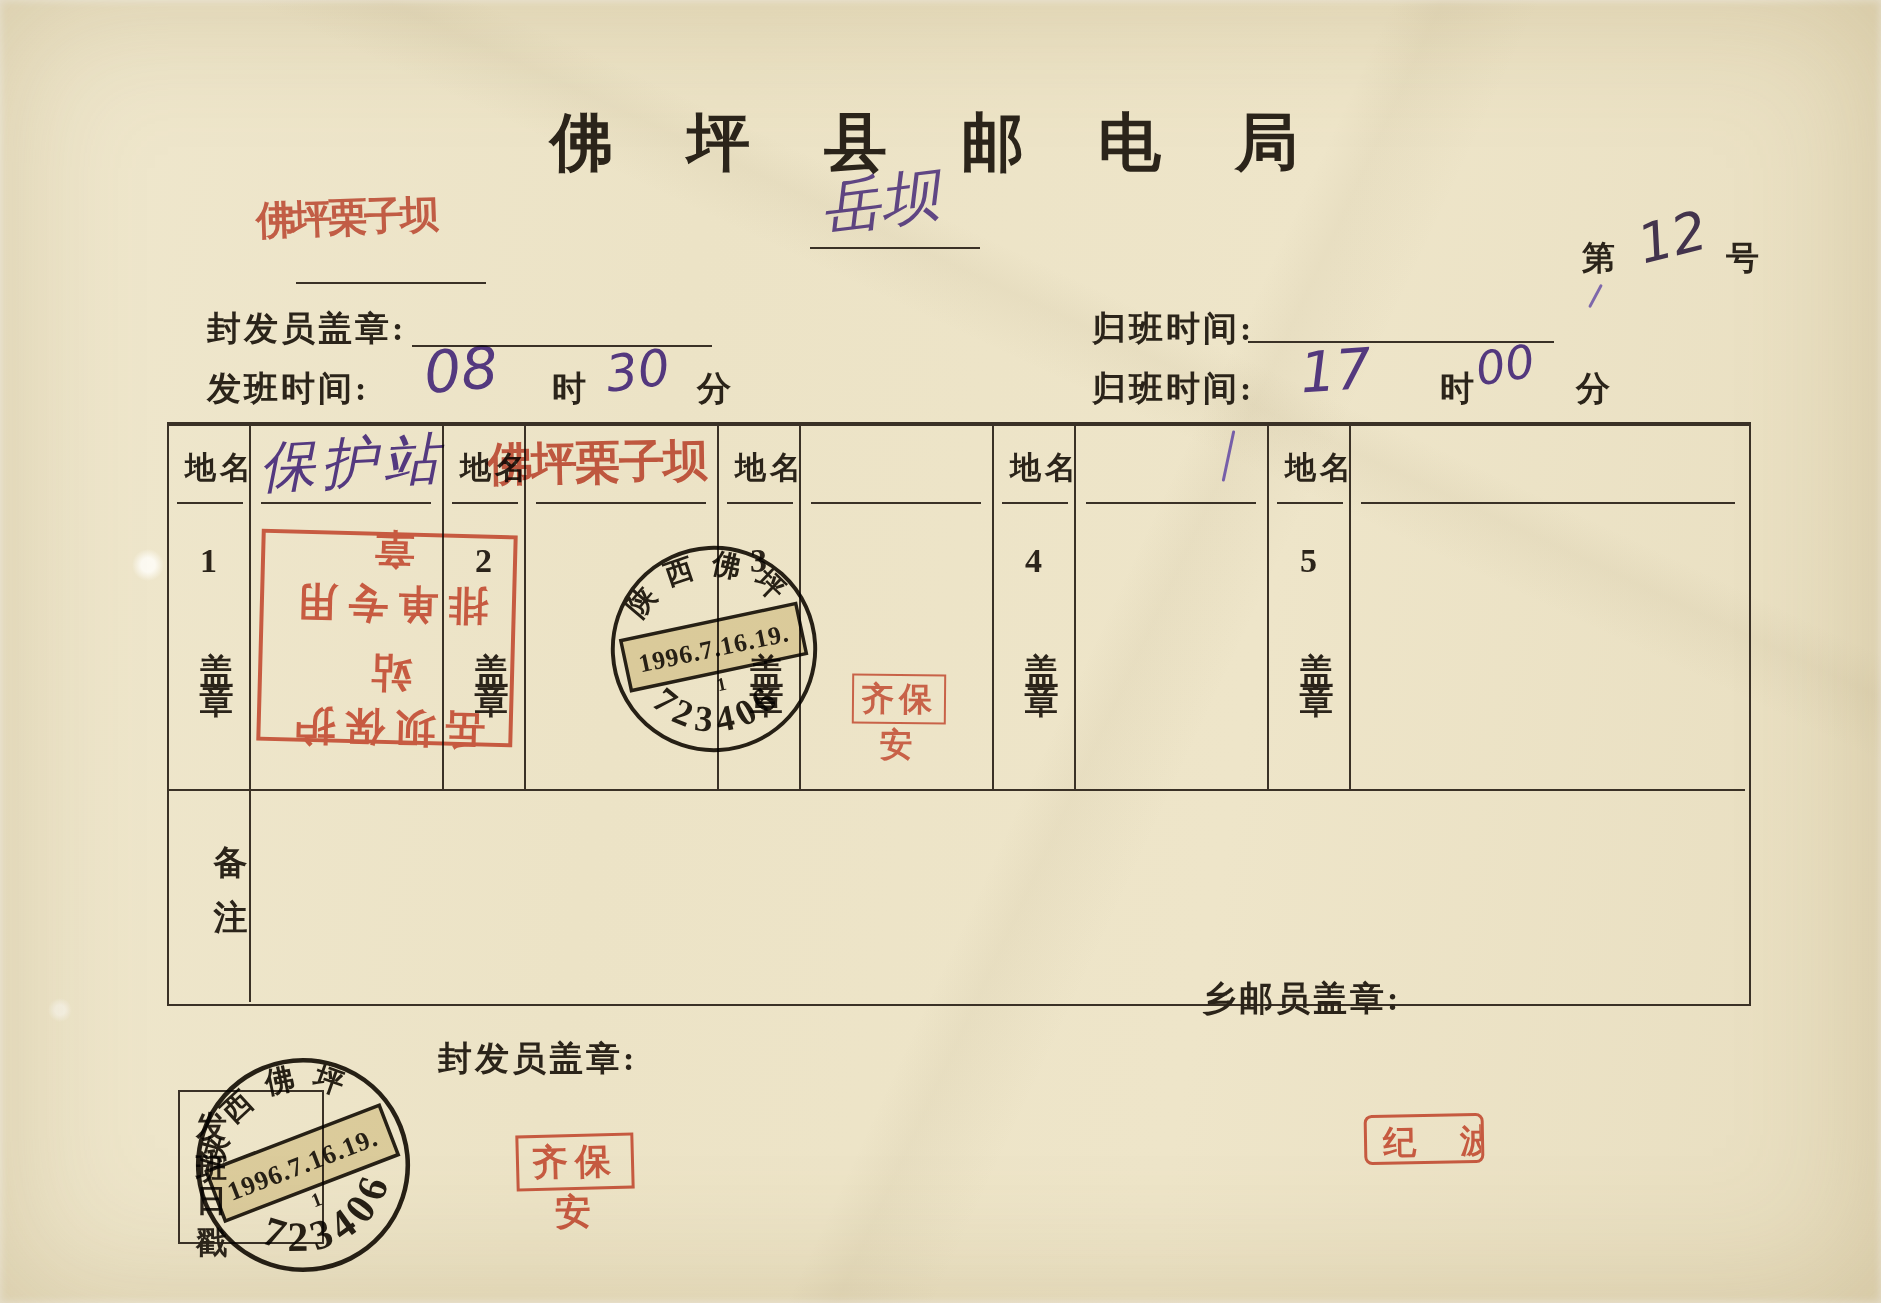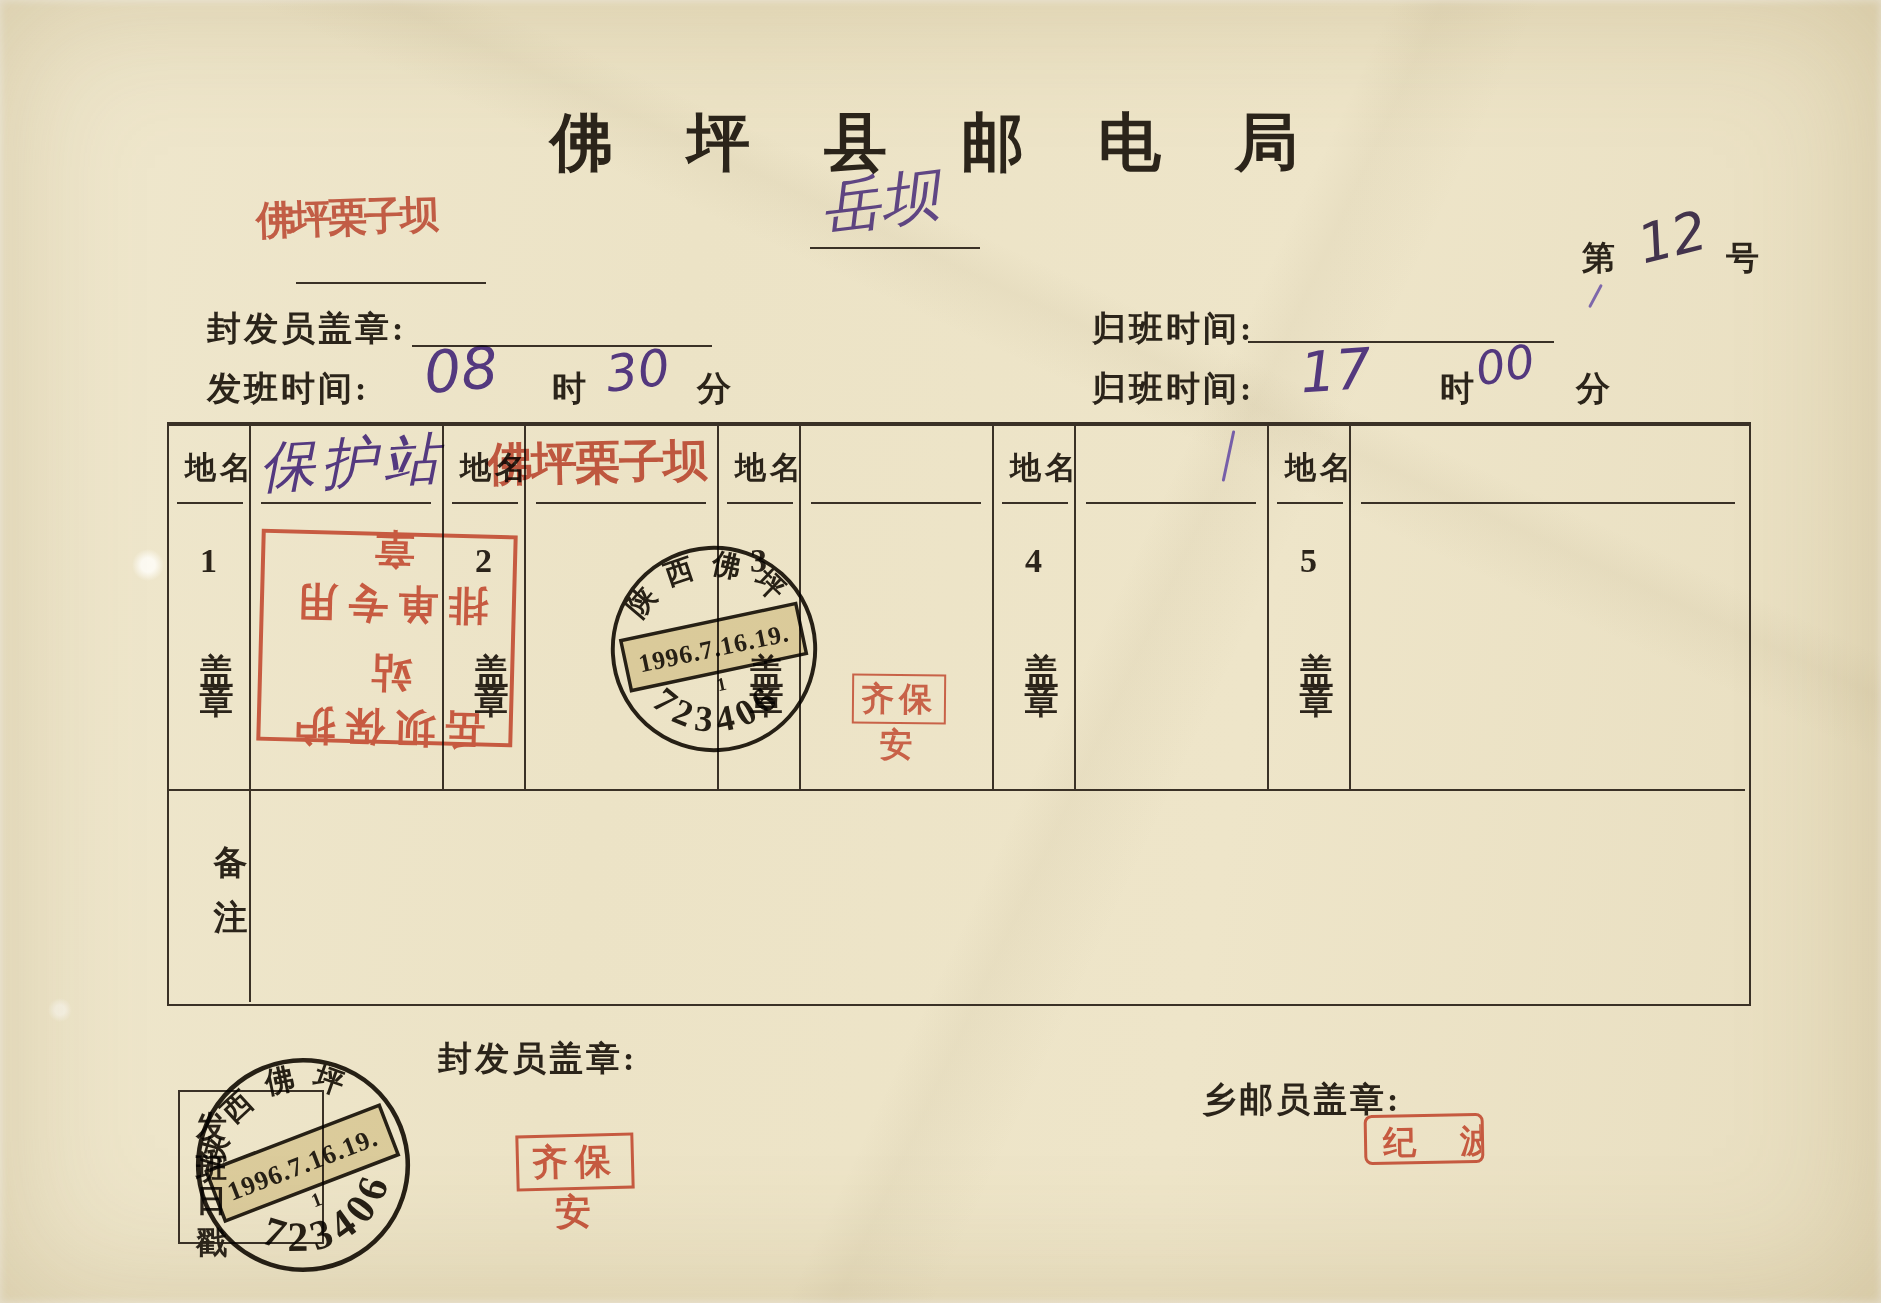--- a/index.html
+++ b/index.html
@@ -160,21 +160,21 @@
         </g>
         <text class="pm-code"><textPath href="#arcB1" startOffset="50%" text-anchor="middle">723406</textPath></text>
       </g>
     </svg>
 
     <div class="abs redbox" style="left:683px;top:248px;width:90px;height:46px;border-width:2.5px;
          font-size:33px;letter-spacing:5px;text-align:center;line-height:46px;transform:rotate(.5deg);opacity:.8;z-index:7;">齐保安</div>
   </div>
 
   <div class="abs p lbl" style="left:438px;top:1036px;">封发员盖章:</div>
-  <div class="abs p lbl" style="left:1202px;top:1077px;">乡邮员盖章:</div>
+  <div class="abs p lbl" style="left:1202px;top:976px;">乡邮员盖章:</div>
 
   <div class="abs" style="left:178px;top:1090px;width:142px;height:150px;border:2.5px solid #3a3126;">
     <div class="abs p" style="left:16px;top:14px;font-size:31px;letter-spacing:40px;">发班</div>
     <div class="abs p" style="left:16px;top:88px;font-size:31px;letter-spacing:40px;">日戳</div>
   </div>
 
   <svg class="abs stamp" style="left:186px;top:1048px;z-index:6;" width="234" height="234" viewBox="0 0 230 230">
     <g transform="rotate(-27 115 115)">
       <circle cx="115" cy="115" r="103" fill="none" stroke="#29231a" stroke-width="4.5"></circle>
       <path id="arcT2" d="M 34,120 A 81,81 0 0 1 196,120" fill="none"></path>

